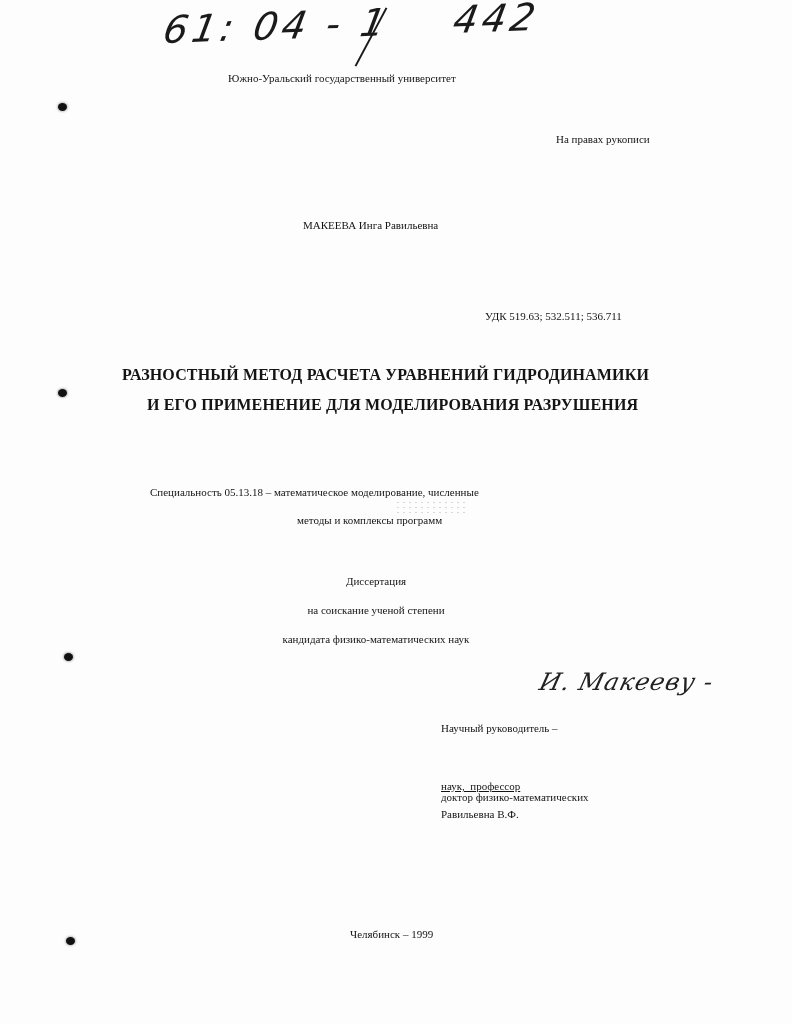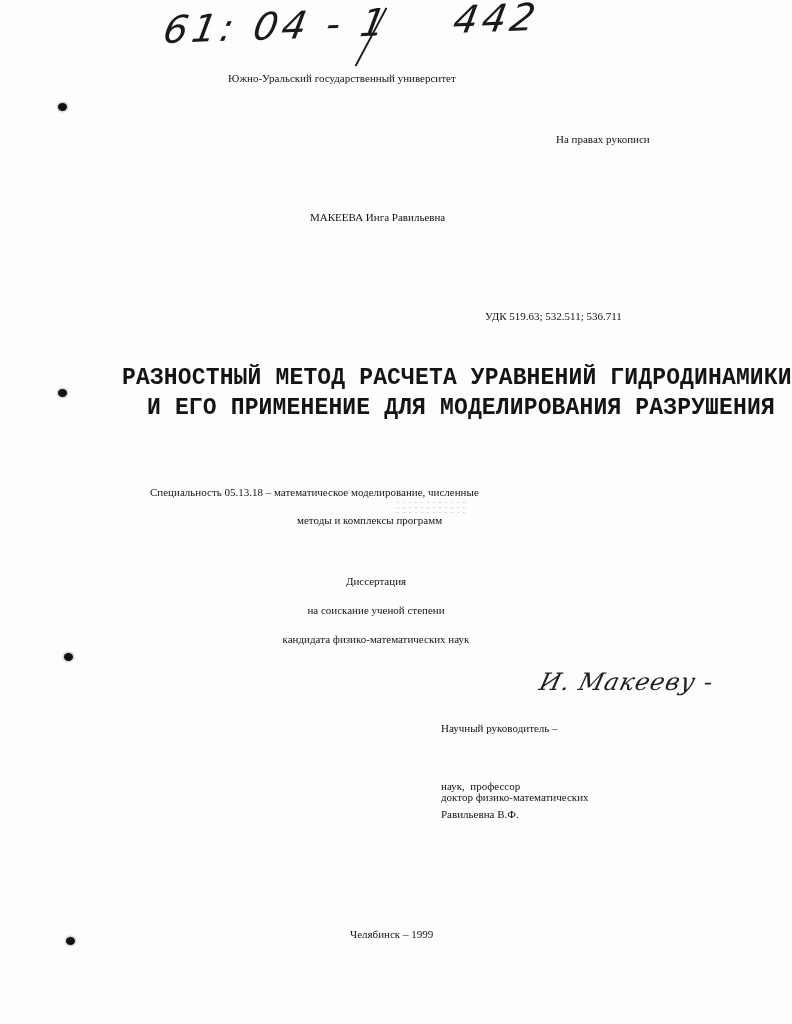--- a/index.html
+++ b/index.html
@@ -33,28 +33,27 @@
       position: absolute;
       left: 370px; top: 4px;
       width: 2px; height: 66px;
       background: #1a1a1a;
       transform: rotate(28deg);
       transform-origin: center;
     }
 
     .university { left: 228px; top: 73px; }
     .manuscript-rights { left: 556px; top: 134px; text-align: right; }
-    .author { left: 303px; top: 212px; margin-left: 7px; }
+    .author { left: 303px; top: 220px; }
     .udc { left: 485px; top: 311px; }
 
     .title-line {
       font-weight: bold;
-      font-size: 23px;
+      font-size: 16px;
       letter-spacing: 0.15px;
-      font-family: Liberation Mono, monospace;
     }
     .title-line-1 { left: 122px; top: 367px; }
     .title-line-2 { left: 147px; top: 397px; }
 
     .spec-line-1 { left: 150px; top: 487px; }
     .spec-line-2 { left: 297px; top: 515px; }
 
     .centered-block {
       position: absolute;
       left: 0; width: 792px;
@@ -70,21 +69,21 @@
       font-style: italic;
       font-size: 24px;
       color: #222;
       transform: skewX(-14deg);
       letter-spacing: 1px;
     }
 
     .advisor { left: 441px; }
     .advisor-1 { top: 723px; }
     .advisor-2 { top: 792px; }
-    .advisor-3 { top: 781px; }
+    .advisor-3 { top: 781px; text-decoration: underline; }
     .advisor-4 { top: 809px; }
 
     .city-year { left: 350px; top: 929px; }
 
     .punch-hole {
       position: absolute;
       width: 9px; height: 8px;
       border-radius: 50%;
       background: #111;
       box-shadow: 0 0 2px 1px rgba(0,0,0,0.25);

